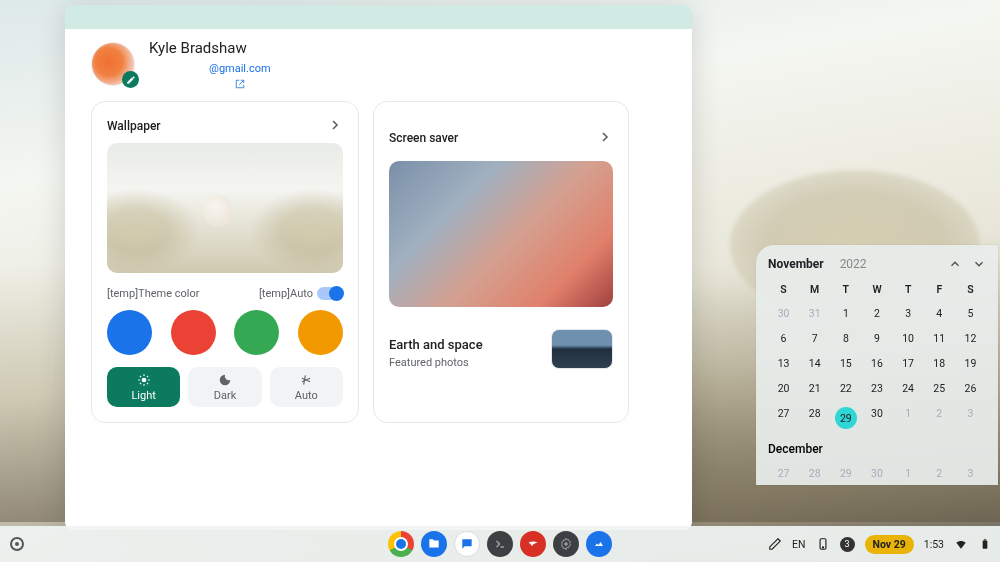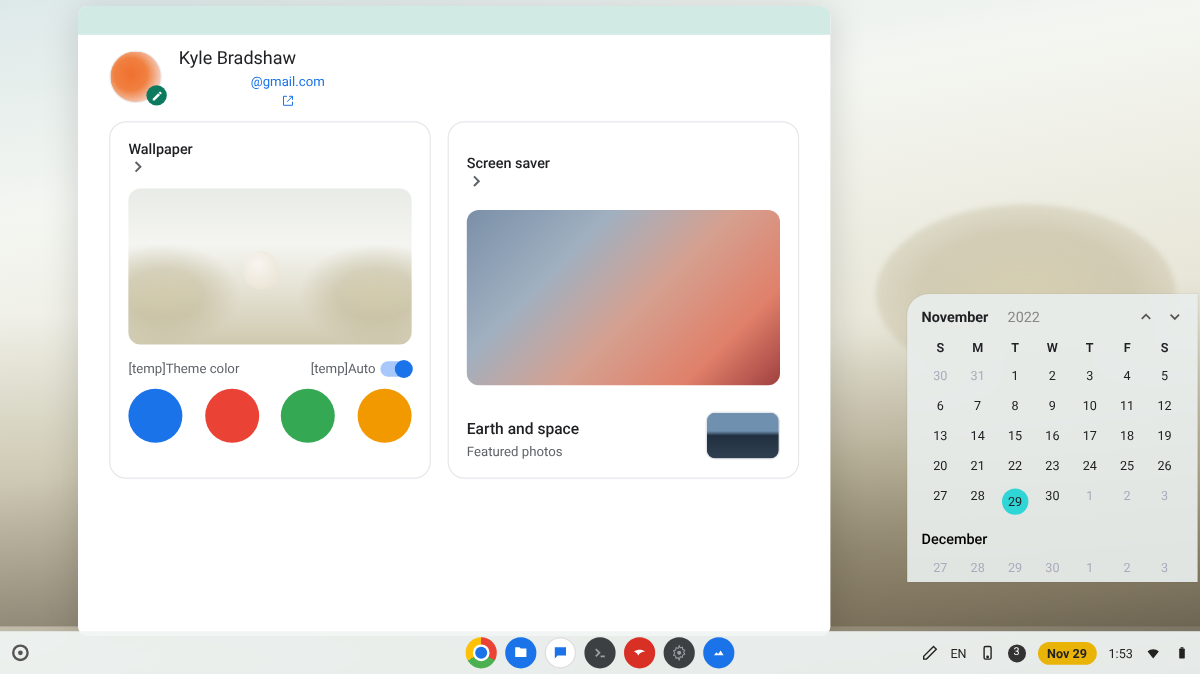--- a/index.html
+++ b/index.html
@@ -21,22 +21,22 @@
   .avatar { width:44px; height:44px; border-radius:50%; background: radial-gradient(circle at 40% 45%, #f07030 0%, #f08040 40%, #f3c4b0 70%, #f0d8d4 100%); border:1px solid #eee;}
   .avatar-edit { position:absolute; bottom:-2px; right:-4px; width:17px; height:17px; border-radius:50%; background:#0b7a5e; color:#fff; display:flex; align-items:center; justify-content:center;}
   .avatar-edit svg{width:10px;height:10px;}
   .profile-info h2 { font-size:15px; font-weight:400; color:#202124; }
   .profile-info a { font-size:11px; color:#1a73e8; text-decoration:none; display:inline-flex; align-items:center; gap:4px; margin-left:60px;flex-direction:column;}
   .profile-info a svg{width:10px;height:10px;}
   
   .cards { display:flex; gap:14px; }
   .card { border:1px solid #e5e7eb; border-radius:14px; padding:15px; }
   .card.wallpaper { width:268px; }
-  .card.screensaver { width:293px; }
-  .card-head { display:flex; justify-content:space-between; align-items:flex-start; margin-bottom:10px; font-size:12px; font-weight:500; color:#202124;flex-direction:column;}
+  .card.screensaver { width:256px; }
+  .card-head { display:flex; justify-content:space-between; align-items:flex-end; margin-bottom:10px; font-size:12px; font-weight:500; color:#202124;}
   .chev { color:#5f6368; cursor:pointer; display:flex;}
   .chev svg{width:16px;height:16px;}
   
   .wp-preview { width:100%; height:130px; border-radius:10px; background:linear-gradient(180deg,#e9ebe7 0%,#f4f5f1 35%,#e5e2d4 65%,#cfc9af 100%); position:relative; overflow:hidden; margin-bottom:14px;}
   .wp-preview::before, .wp-preview::after { content:""; position:absolute; bottom:0; width:55%; height:65%; background:radial-gradient(ellipse at center,rgba(200,190,150,.6),rgba(180,170,130,.4),transparent 70%); border-radius:50%; filter:blur(1px);}
   .wp-preview::before{ left:-15%; } .wp-preview::after{ right:-15%; }
   .wp-egg{ position:absolute; top:52%; left:47%; width:30px; height:32px; background:radial-gradient(circle at 40% 35%,#f8f5f0,#e8e0d0); border-radius:50% 50% 50% 50% / 55% 55% 45% 45%; transform:translate(-50%,-50%);}
   
   .theme-row { display:flex; justify-content:space-between; align-items:center; font-size:11px; color:#5f6368; margin-bottom:10px;}
   .toggle { display:inline-flex; align-items:center; gap:4px; }
@@ -156,20 +156,41 @@
                 <span class="knob"></span>
               </span>
           </span>
         </div>
         <div class="swatches">
             <div class="swatch" style="background: rgb(26, 115, 232);"></div>
             <div class="swatch" style="background: rgb(234, 67, 53);"></div>
             <div class="swatch" style="background: rgb(52, 168, 83);"></div>
             <div class="swatch" style="background: rgb(242, 153, 0);"></div>
           </div>
+        <div class="mode-row">
+          <button class="mode-btn active">
+              <svg viewBox="0 0 24 24" fill="currentColor">
+                <circle cx="12" cy="12" r="4"></circle>
+                <path d="M12 2v3M12 19v3M2 12h3M19 12h3M4.9 4.9l2.1 2.1M17 17l2.1 2.1M4.9 19.1L7 17M17 7l2.1-2.1" stroke="currentColor" stroke-width="2"></path>
+              </svg>
+              <span>Light</span>
+            </button>
+          <button class="mode-btn">
+              <svg viewBox="0 0 24 24" fill="currentColor">
+                <path d="M12 3a9 9 0 109 9 7 7 0 01-9-9z"></path>
+              </svg>
+              <span>Dark</span>
+            </button>
+          <button class="mode-btn">
+              <svg viewBox="0 0 24 24" fill="none" stroke="currentColor" stroke-width="2">
+                <path d="M8 20l3-16M5 9l14 6M5 15l14-6"></path>
+              </svg>
+              <span>Auto</span>
+            </button>
+        </div>
       </div>
 
       <div class="card screensaver">
         <div class="card-head ss-head">
           <span>Screen saver</span>
           <span class="chev">
               <svg viewBox="0 0 24 24" fill="none" stroke="currentColor" stroke-width="2.5">
                 <path d="M9 6l6 6-6 6"></path>
               </svg>
             </span>

